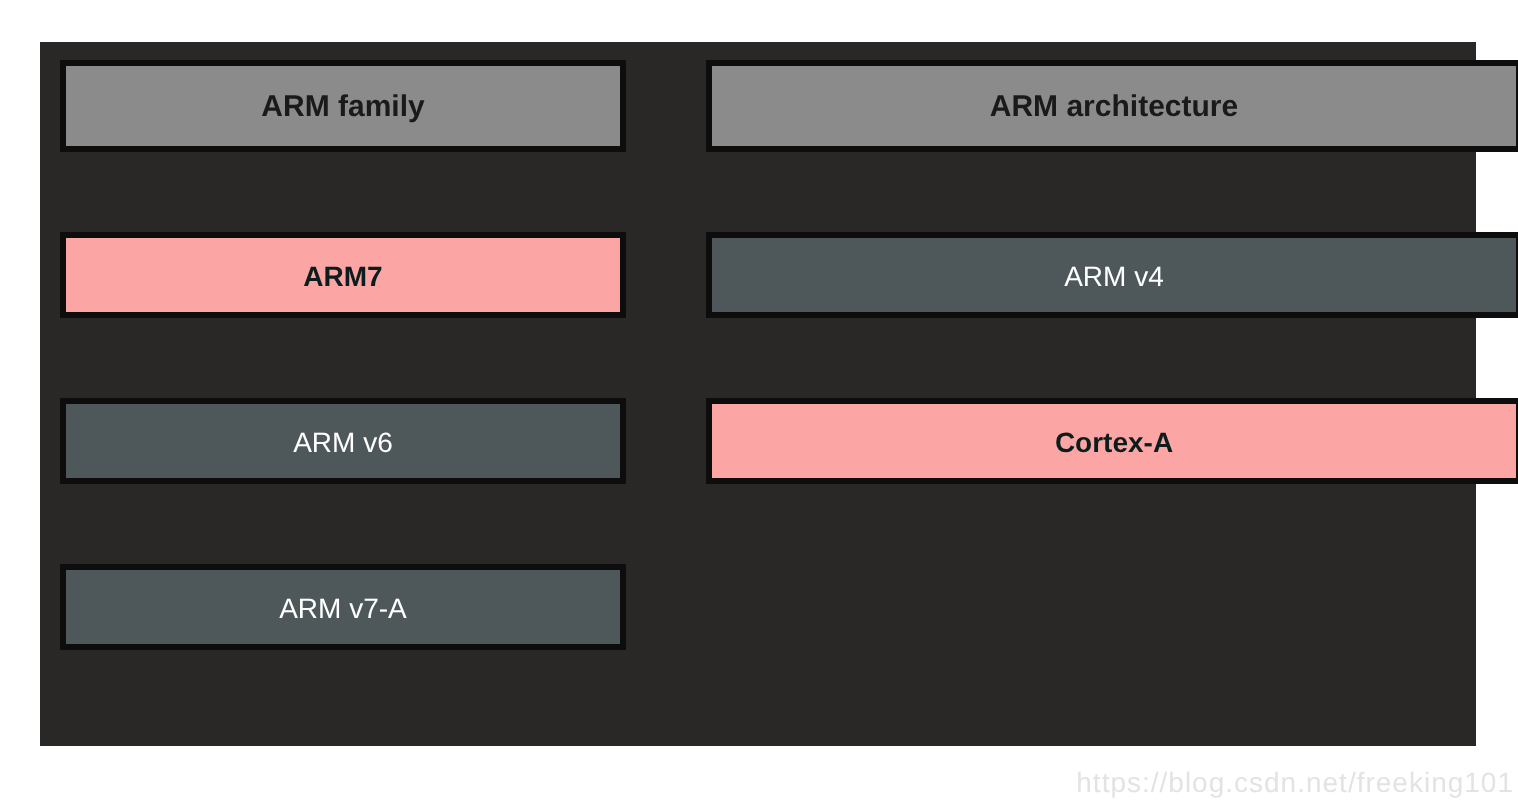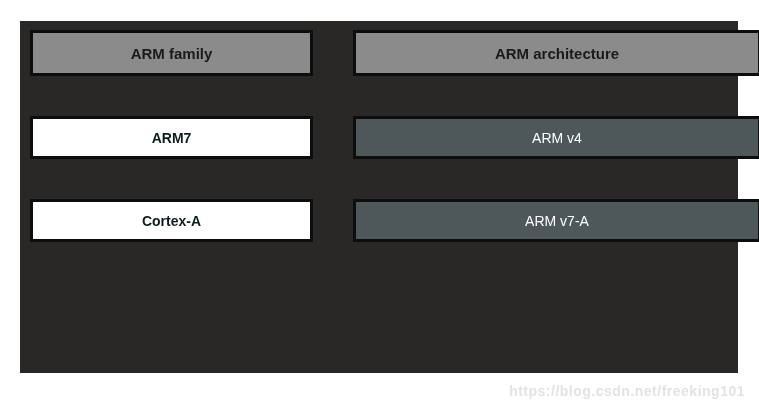--- a/index.html
+++ b/index.html
@@ -40,54 +40,54 @@
     text-align: center;
     line-height: 1;
   }
   .cell.header {
     background: #8b8b8b;
     color: #1a1a1a;
     font-weight: bold;
     font-size: 15px;
   }
   .cell.family {
-    background: #ffffff;
+    background: #fca5a5;
     color: #0b1d1d;
     font-weight: bold;
     font-size: 14px;
   }
   .cell.arch {
     background: #4e585a;
     color: #ffffff;
     font-weight: normal;
     font-size: 14px;
   }
   .watermark {
     position: absolute;
-    right: 14px;
+    right: 2px;
     bottom: 5px;
     font-size: 14px;
     color: #e3e3e3;
     letter-spacing: 0.5px;
-    font-weight: bold;
   }
 </style>
 </head>
 <body>
 
 <div class="page">
   <div class="table-container">
 
     <div class="cell header">ARM family</div>
     <div class="cell header">ARM architecture</div>
 
     <div class="cell family">ARM7</div>
     <div class="cell arch">ARM v4</div>
 
 
+    <div class="cell arch">ARM v6</div>
 
     <div class="cell family">Cortex-A</div>
     <div class="cell arch">ARM v7-A</div>
 
 
 
   </div>
 
   <div class="watermark">https://blog.csdn.net/freeking101</div>
 </div>

